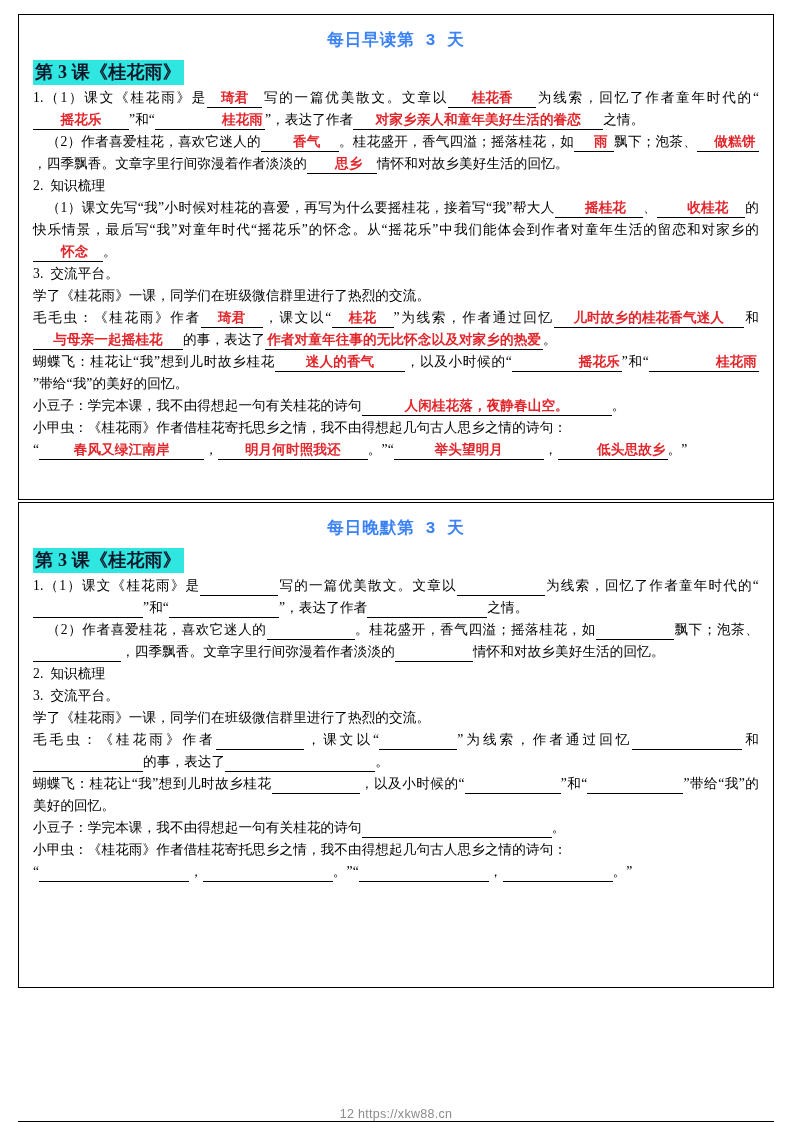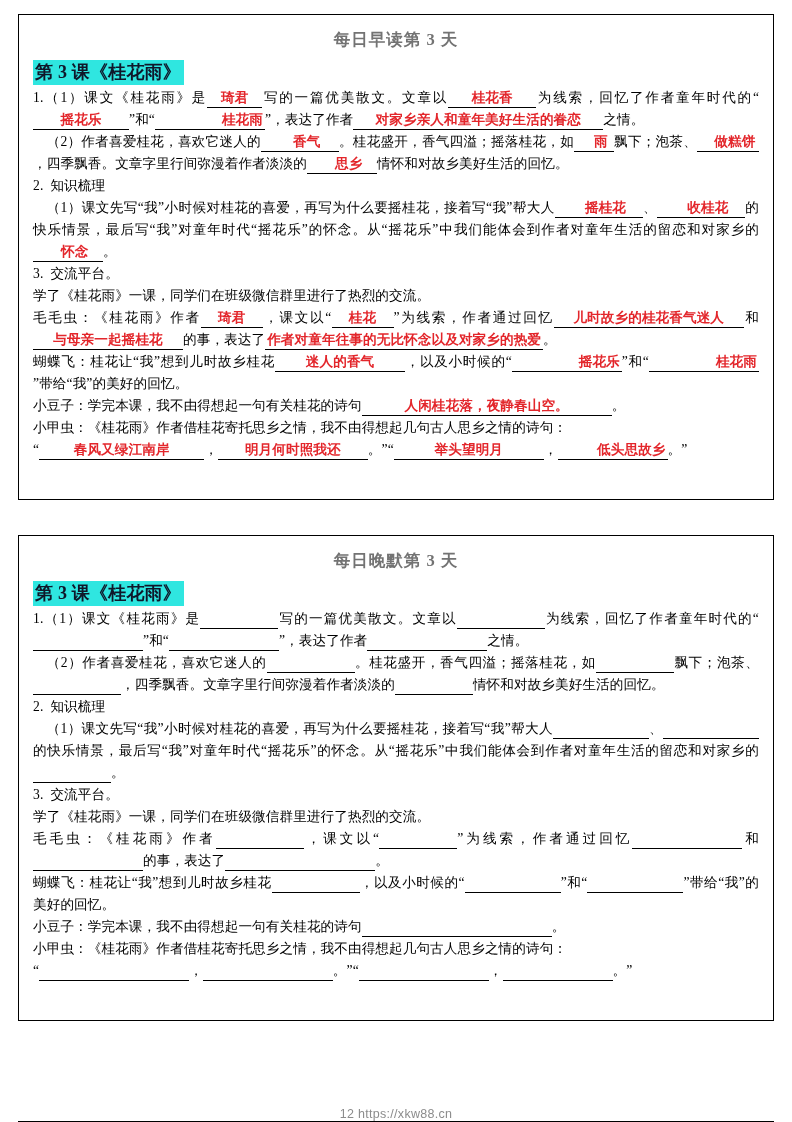--- a/index.html
+++ b/index.html
@@ -26,29 +26,29 @@
   }
 
   
   .card {
     border: 1.4px solid #000000;
     box-sizing: border-box;
     padding: 10px 14px 14px 14px;
     background: #ffffff;
   }
   .card-one { height: 486px; }
-  .card-two { height: 486px; margin-top: 35px; }
+  .card-two { height: 486px; margin-top: 2px; }
 
   .card-title {
     text-align: center;
-    color: #737373;
+    color: #3b82f6;
     font-size: 16.5px;
     font-weight: bold;
     letter-spacing: 1px;
-    font-family: Liberation Serif, serif;
+    font-family: Liberation Mono, monospace;
     margin: 4px 0 9px 0;
   }
 
   .lesson-tag {
     display: inline-block;
     background: #2fe6e0;
     color: #0f172a;
     font-weight: bold;
     font-size: 18px;
     line-height: 1.28;
@@ -169,21 +169,20 @@
     </div>
 
     <div class="body-text">
 
       <p class="para"><span>1.</span><span>（1）课文《桂花雨》是</span><span class="blank empty w78">&nbsp;</span><span>写的一篇优美散文。文章以</span><span class="blank empty w88">&nbsp;</span><span>为线索，回忆了作者童年时代的</span><span>“</span><span class="blank empty w110">&nbsp;</span><span>”和“</span><span class="blank empty w110">&nbsp;</span><span>”，表达了作者</span><span class="blank empty w120">&nbsp;</span><span>之情。</span></p>
 
       <p class="para indent"><span>（2）作者喜爱桂花，喜欢它迷人的</span><span class="blank empty w88">&nbsp;</span><span>。桂花盛开，香气四溢；摇落桂花，如</span><span class="blank empty w78">&nbsp;</span><span>飘下；泡茶、</span><span class="blank empty w88">&nbsp;</span><span>，四季飘香。文章字里行间弥漫着作者淡淡的</span><span class="blank empty w78">&nbsp;</span><span>情怀和对故乡美好生活的回忆。</span></p>
 
       <p class="para"><span>2.</span>&nbsp;&nbsp;<span>知识梳理</span></p>
 
-      <p class="para indent"><span>（1）课文先写“我”小时候对桂花的喜爱，再写为什么要摇桂花，接着写“我”帮大人</span><span class="blank empty w96">&nbsp;</span><span>、</span><span class="blank empty w96">&nbsp;</span><span>的快乐情景，最后写“我”对童年时代“摇花乐”的怀念。从“摇花乐”中我们能体会到作者对童年生活的留恋和对家乡的</span><span class="blank empty w78">&nbsp;</span><span>。</span></p>
 
       <p class="para"><span>3.</span>&nbsp;&nbsp;<span>交流平台。</span></p>
 
       <p class="para">学了《桂花雨》一课，同学们在班级微信群里进行了热烈的交流。</p>
 
       <p class="para"><span>毛毛虫：</span><span>《桂花雨》作者</span><span class="blank empty w88">&nbsp;</span><span>，课文以“</span><span class="blank empty w78">&nbsp;</span><span>”为线索，作者通过回忆</span><span class="blank empty w110">&nbsp;</span><span>和</span><span class="blank empty w110">&nbsp;</span><span>的事，表达了</span><span class="blank empty w150">&nbsp;</span><span>。</span></p>
 
       <p class="para"><span>蝴蝶飞：</span><span>桂花让“我”想到儿时故乡桂花</span><span class="blank empty w88">&nbsp;</span><span>，以及小时候的“</span><span class="blank empty w96">&nbsp;</span><span>”和“</span><span class="blank empty w96">&nbsp;</span><span>”带给“我”的美好的回忆。</span></p>
 
       <p class="para"><span>小豆子：</span><span>学完本课，我不由得想起一句有关桂花的诗句</span><span class="blank empty w190">&nbsp;</span><span>。</span></p>

